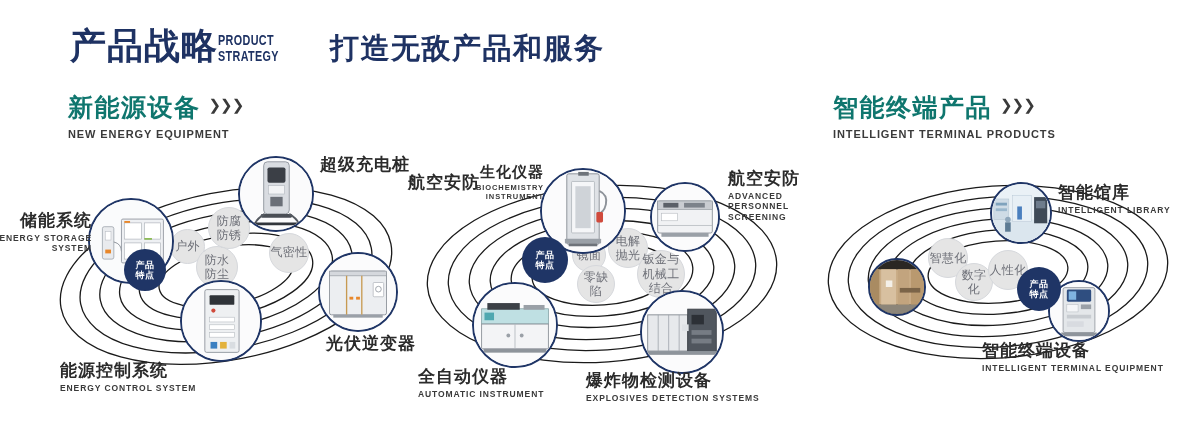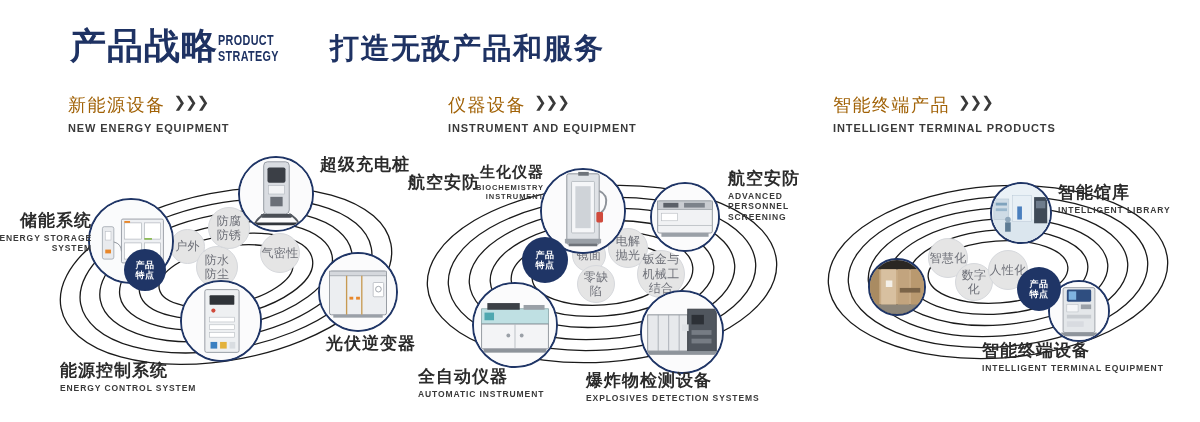--- a/index.html
+++ b/index.html
@@ -53,23 +53,23 @@
     font-weight: 700;
     color: #1e3263;
     letter-spacing: 1.5px;
     line-height: 1;
     white-space: nowrap;
   }
 
   
   .section-head { position: absolute; }
   .section-head .cn {
-    font-size: 18px;
-    font-weight: 400;
-    color: #a16207;
+    font-size: 25px;
+    font-weight: 700;
+    color: #0f766e;
     letter-spacing: 1.5px;
     line-height: 1;
     white-space: nowrap;
     display: inline-block;
     vertical-align: middle;
   }
   .section-head .chev {
     display: inline-block;
     vertical-align: middle;
     margin-left: 8px;
@@ -178,24 +178,20 @@
     <div class="title-en">PRODUCT
 STRATEGY</div>
     <div class="title-sub">打造无敌产品和服务</div>
   </div>
 
   <div class="section-head" style="left:68px; top:95px;">
     <span class="cn">新能源设备</span><span class="chev">❯❯❯</span>
     <span class="en">NEW ENERGY EQUIPMENT</span>
   </div>
 
-  <div class="section-head" style="left:448px; top:95px;">
-    <span class="cn">仪器设备</span><span class="chev">❯❯❯</span>
-    <span class="en">INSTRUMENT AND EQUIPMENT</span>
-  </div>
 
   <div class="section-head" style="left:833px; top:95px;">
     <span class="cn">智能终端产品</span><span class="chev">❯❯❯</span>
     <span class="en">INTELLIGENT TERMINAL PRODUCTS</span>
   </div>
 
   <div class="cluster" style="left:30px; width:400px;">
 
     <svg width="400" height="260" viewBox="0 0 400 260">
       <g fill="none" stroke="#1a1a1a" stroke-width="1.3" transform="rotate(-11 196 126)">
@@ -280,21 +276,21 @@
       </svg>
     </div>
     <div class="cap calign" style="left:30px; top:212px; width:190px;">
       <span class="cn">能源控制系统</span>
       <span class="en">ENERGY CONTROL SYSTEM</span>
     </div>
 
     <div class="feat" style="left:140px; top:79px; width:35px; height:35px;">户外</div>
     <div class="feat" style="left:178px; top:57px; width:42px; height:42px;">防腐
 防锈</div>
-    <div class="feat" style="left:230px; top:83px; width:40px; height:40px;">气密性</div>
+    <div class="feat" style="left:239px; top:83px; width:40px; height:40px;font-family:Liberation Mono, monospace;">气密性</div>
     <div class="feat" style="left:166px; top:96px; width:42px; height:42px;">防水
 防尘</div>
 
     <div class="core" style="left:95px; top:100px; width:40px; height:40px;">产品
 特点</div>
   </div>
 
   <div class="cluster" style="left:400px; width:410px;">
 
     <svg width="410" height="260" viewBox="0 0 410 260">

